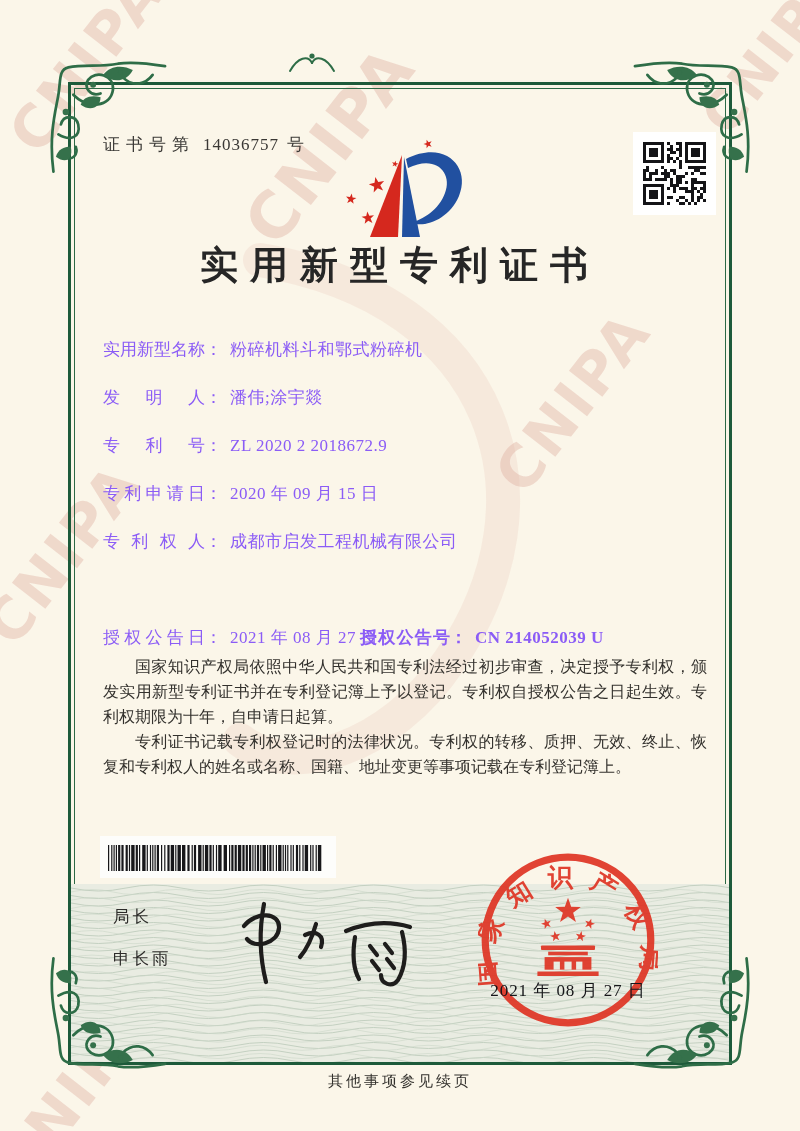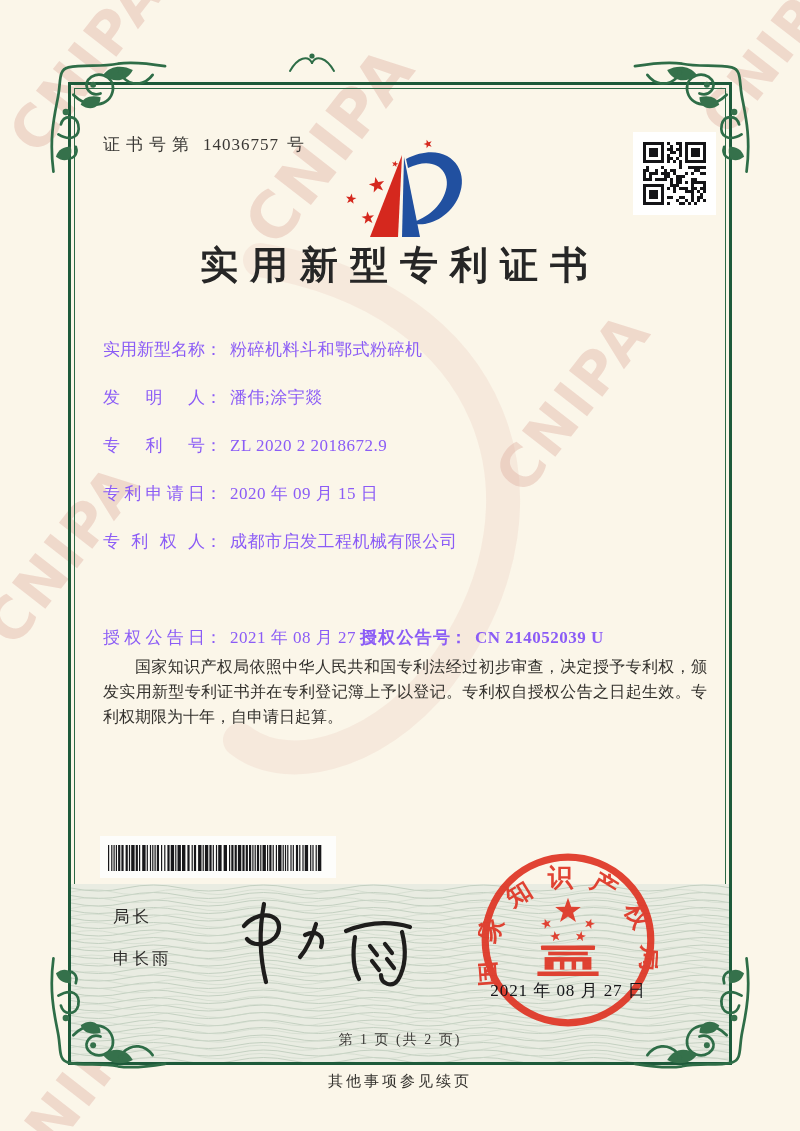--- a/index.html
+++ b/index.html
@@ -370,20 +370,21 @@
   </div>
   <div class="frow" style="top:626px">
     <span class="flabel">授权公告日</span><span class="fcolon">：</span><span class="fvalue">2021 年 08 月 27 日</span>
     <span class="fpair2">
       <span class="flabel" style="width:90px">授权公告号</span><span class="fcolon">：</span><span class="fvalue">CN 214052039 U</span>
     </span>
   </div>
 
   <div id="body-text">
     <p>国家知识产权局依照中华人民共和国专利法经过初步审查，决定授予专利权，颁发实用新型专利证书并在专利登记簿上予以登记。专利权自授权公告之日起生效。专利权期限为十年，自申请日起算。</p>
+    <p>专利证书记载专利权登记时的法律状况。专利权的转移、质押、无效、终止、恢复和专利权人的姓名或名称、国籍、地址变更等事项记载在专利登记簿上。</p>
   </div>
 
   <div id="barcode-wrap">
     <svg id="barcode" viewBox="0 0 214 26" preserveAspectRatio="none">
         <rect x="0.00" y="0" width="1.2" height="26"></rect>
         <rect x="3.20" y="0" width="1.2" height="26"></rect>
         <rect x="5.50" y="0" width="1.2" height="26"></rect>
         <rect x="7.80" y="0" width="1.2" height="26"></rect>
         <rect x="10.10" y="0" width="2.2" height="26"></rect>
         <rect x="13.40" y="0" width="2.2" height="26"></rect>
@@ -538,16 +539,15 @@
       </g>
       <g fill="#e9ece2">
         <rect x="84" y="124" width="7" height="9"></rect>
         <rect x="96" y="124" width="8" height="9"></rect>
         <rect x="109" y="124" width="7" height="9"></rect>
       </g>
     </g>
     <text x="100" y="162" text-anchor="middle" font-size="19" letter-spacing="1" fill="#16161a">2021 年 08 月 27 日</text>
   </svg>
 
-  <div id="page-info">第 1 页 (共 2 页)</div>
   <div id="continuation">其他事项参见续页</div>
 
 </div>
 
 </body></html>

